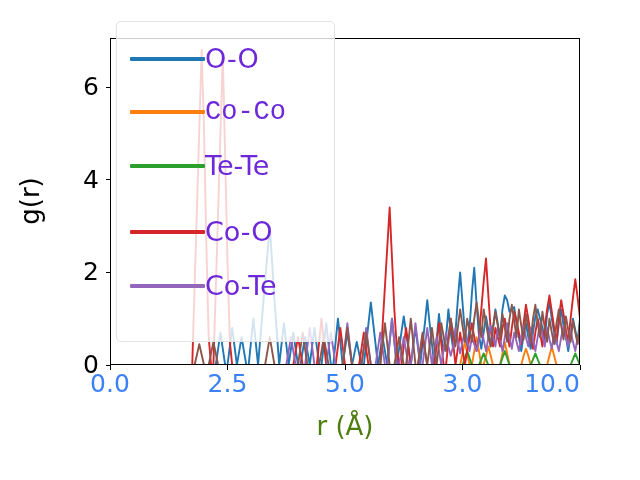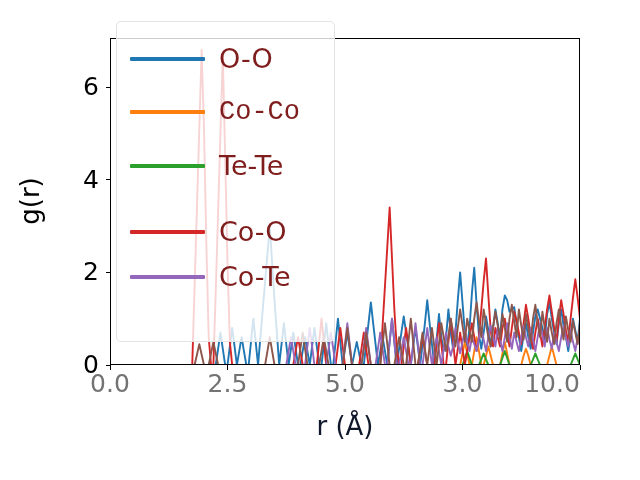--- a/index.html
+++ b/index.html
@@ -49,41 +49,41 @@
     position: absolute;
     height: 1.1px;
     width: 4.5px;
     background: #000000;
     left: 105.5px;
   }
   .xtick-label {
     position: absolute;
     top: 371px;
     font-size: 25px;
-    color: #737373;
+    color: #3b82f6;
     transform: translateX(-50%);
     white-space: nowrap;
     line-height: 1.05;
   }
   .ytick-label {
     position: absolute;
     left: 99px;
     font-size: 25px;
     color: #000000;
     transform: translate(-100%, -50%);
     white-space: nowrap;
     line-height: 1.05;
   }
   #xlabel {
     position: absolute;
     left: 345px;
     top: 411px;
     transform: translateX(-50%);
     font-size: 26px;
-    color: #0f172a;
+    color: #4d7c0f;
     white-space: nowrap;
   }
   #ylabel {
     position: absolute;
     left: 30px;
     top: 201px;
     transform: translate(-50%, -50%) rotate(-90deg);
     font-size: 26px;
     color: #000000;
     white-space: nowrap;
@@ -110,23 +110,22 @@
     align-items: center;
   }
   .legend-swatch {
     margin-left: 13px;
     width: 75px;
     height: 4px;
     border-radius: 1px;
     flex: none;
   }
   .legend-text {
-    margin-left: 14px;
     font-size: 27px;
-    color: #7f1d1d;
+    color: #6d28d9;
     line-height: 1;
     white-space: nowrap;
   }
 </style>
 </head>
 <body>
 
 <div id="figure">
 
   <svg id="plot-svg" viewBox="0 0 470 327" preserveAspectRatio="none">
@@ -174,19 +173,19 @@
         <span class="legend-text">Co-Co</span>
       </div>
       <div class="legend-row" style="top: 117px;">
         <span class="legend-swatch" style="background: rgb(44, 160, 44);"></span>
         <span class="legend-text">Te-Te</span>
       </div>
       <div class="legend-row" style="top: 183px;">
         <span class="legend-swatch" style="background: rgb(214, 39, 40);"></span>
         <span class="legend-text">Co-O</span>
       </div>
-      <div class="legend-row" style="top: 228px;">
+      <div class="legend-row" style="top: 237px;">
         <span class="legend-swatch" style="background: rgb(148, 103, 189);"></span>
         <span class="legend-text">Co-Te</span>
       </div>
     </div>
 
 </div>
 
 </body></html>

